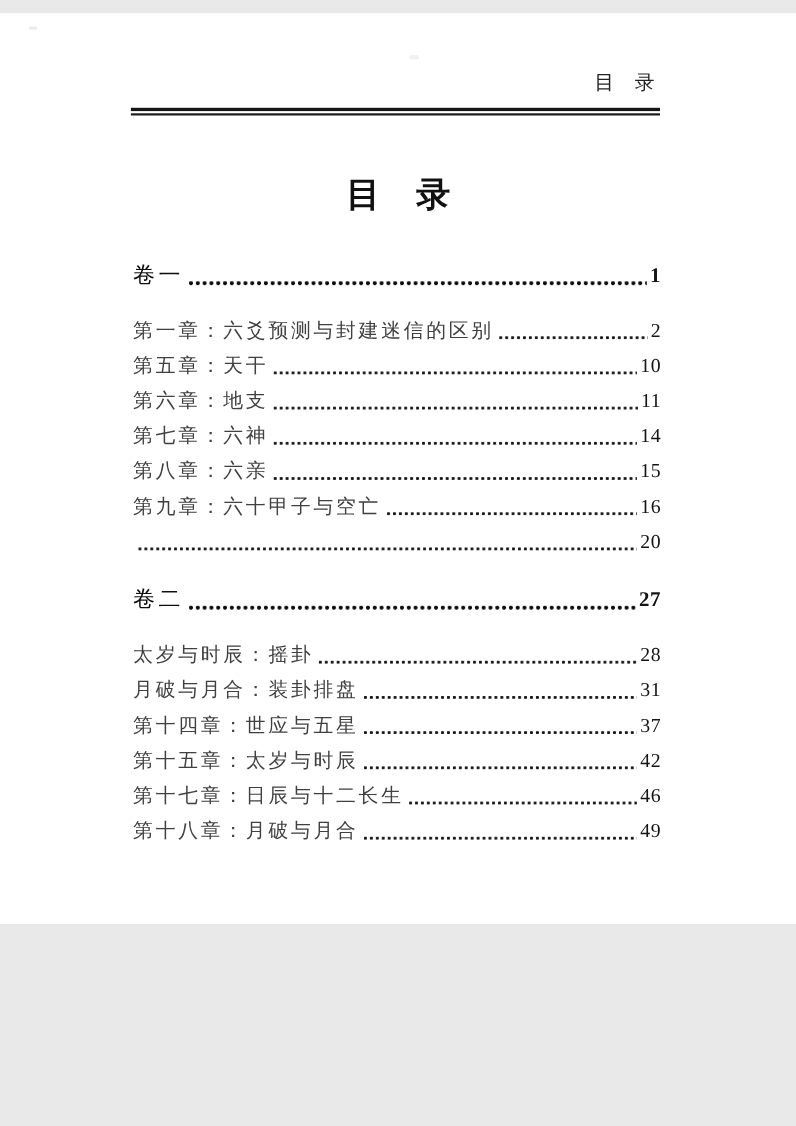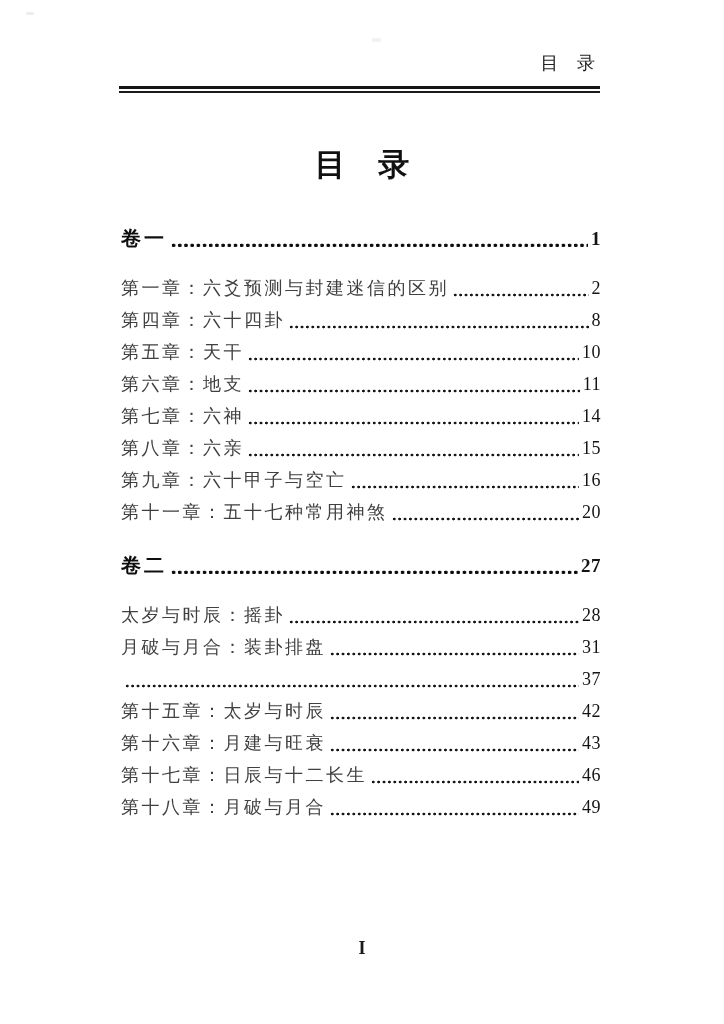--- a/index.html
+++ b/index.html
@@ -1,26 +1,26 @@
 <!DOCTYPE html>
 <html><head>
 <meta charset="utf-8">
 <style>
   * { box-sizing: border-box; margin: 0; padding: 0; }
   html, body { background: #e9e9e9; }
   body { margin: 0; }
   .page {
     position: relative;
     width: 724px;
-    height: 1024px;
+    height: 828px;
     background: #ffffff;
     overflow: hidden;
     font-family: "Liberation Serif", "DejaVu Serif", serif;
     color: #1c1c1c;
-    margin: 0 auto;
+    margin: 12px auto;
   }
   .scan-speck { position: absolute; background: #ededed; border-radius: 2px; }
   .speck-a { left: 26px; top: 12px; width: 8px; height: 3px; }
   .speck-b { left: 372px; top: 38px; width: 9px; height: 4px; background:#f1f1f1; }
 
   .running-header {
     position: absolute;
     top: 51px;
     right: 122px;
     font-size: 18px;
@@ -74,21 +74,21 @@
     background-repeat: repeat-x;
   }
   .toc-row .row-page {
     white-space: nowrap;
     font-size: 18px;
     letter-spacing: 0.5px;
     color: #141414;
   }
   .toc-row.volume { height: 34px; line-height: 34px; margin-bottom: 17px; }
   .toc-row.volume .row-label {
-    font-weight: bold;
+    font-weight: normal;
     font-size: 20px;
     letter-spacing: 3px;
     color: #0e0e0e;
   }
   .toc-row.volume .leader {
     height: 7px;
     margin-bottom: 6px;
     background-image: radial-gradient(circle at 2.6px 3.4px, #0d0d0d 1.55px, rgba(0,0,0,0) 2.1px);
     background-size: 6.2px 7px;
   }
@@ -131,25 +131,20 @@
         <span class="row-label">卷一</span>
         <span class="leader"></span>
         <span class="row-page">1</span>
       </div>
       <div class="toc-row chapter">
         <span class="row-label">第一章：六爻预测与封建迷信的区别</span>
         <span class="leader"></span>
         <span class="row-page">2</span>
       </div>
       <div class="toc-row chapter">
-        <span class="row-label">第四章：六十四卦</span>
-        <span class="leader"></span>
-        <span class="row-page">8</span>
-      </div>
-      <div class="toc-row chapter">
         <span class="row-label">第五章：天干</span>
         <span class="leader"></span>
         <span class="row-page">10</span>
       </div>
       <div class="toc-row chapter">
         <span class="row-label">第六章：地支</span>
         <span class="leader"></span>
         <span class="row-page">11</span>
       </div>
       <div class="toc-row chapter">
@@ -161,52 +156,47 @@
         <span class="row-label">第八章：六亲</span>
         <span class="leader"></span>
         <span class="row-page">15</span>
       </div>
       <div class="toc-row chapter">
         <span class="row-label">第九章：六十甲子与空亡</span>
         <span class="leader"></span>
         <span class="row-page">16</span>
       </div>
       <div class="toc-row chapter">
-        <span class="row-label">第十一章：五十七种常用神煞</span>
         <span class="leader"></span>
         <span class="row-page">20</span>
       </div>
       <div class="toc-row volume">
         <span class="row-label">卷二</span>
         <span class="leader"></span>
         <span class="row-page">27</span>
       </div>
       <div class="toc-row chapter">
         <span class="row-label">太岁与时辰：摇卦</span>
         <span class="leader"></span>
         <span class="row-page">28</span>
       </div>
       <div class="toc-row chapter">
         <span class="row-label">月破与月合：装卦排盘</span>
         <span class="leader"></span>
         <span class="row-page">31</span>
       </div>
       <div class="toc-row chapter">
+        <span class="row-label">第十四章：世应与五星</span>
         <span class="leader"></span>
         <span class="row-page">37</span>
       </div>
       <div class="toc-row chapter">
         <span class="row-label">第十五章：太岁与时辰</span>
         <span class="leader"></span>
         <span class="row-page">42</span>
-      </div>
-      <div class="toc-row chapter">
-        <span class="row-label">第十六章：月建与旺衰</span>
-        <span class="leader"></span>
-        <span class="row-page">43</span>
       </div>
       <div class="toc-row chapter">
         <span class="row-label">第十七章：日辰与十二长生</span>
         <span class="leader"></span>
         <span class="row-page">46</span>
       </div>
       <div class="toc-row chapter">
         <span class="row-label">第十八章：月破与月合</span>
         <span class="leader"></span>
         <span class="row-page">49</span>

